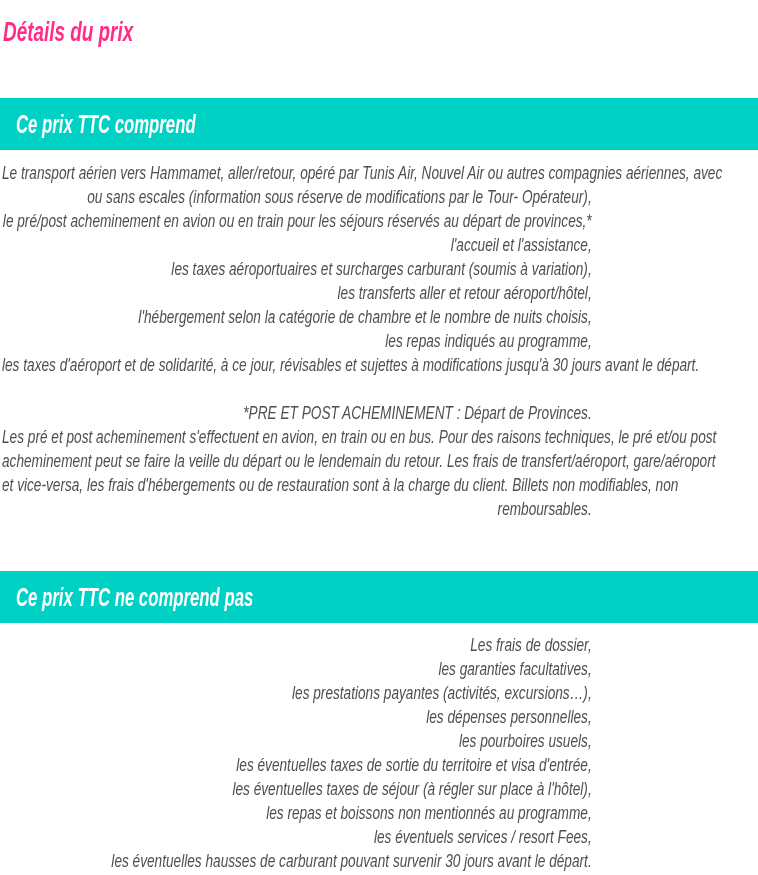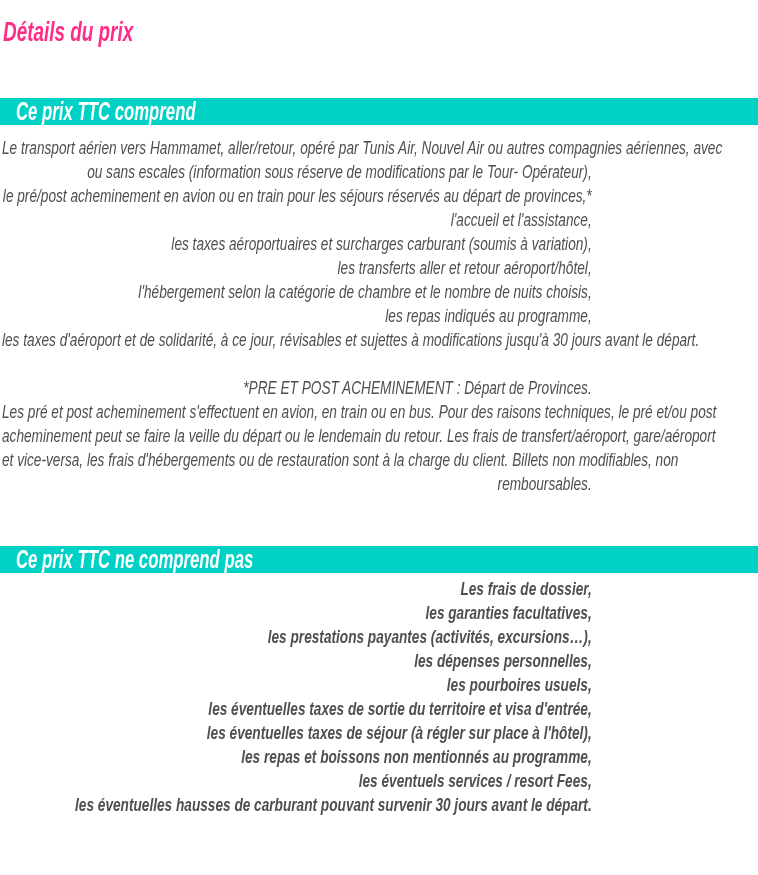--- a/index.html
+++ b/index.html
@@ -19,21 +19,21 @@
     font-size: 27px;
     line-height: 31px;
     font-weight: bold;
     font-style: italic;
     white-space: nowrap;
     transform: scaleX(0.70);
     transform-origin: left center;
   }
   .banner {
     margin-top: 50px;
-    height: 27px;
+    height: 52px;
     width: 758px;
     background: #00d1c5;
     display: flex;
     align-items: center;
   }
   .banner-heading {
     margin-left: 16px;
     color: #ffffff;
     font-size: 25px;
     font-weight: bold;
@@ -43,22 +43,21 @@
     transform-origin: left center;
   }
   .text-block {
     margin-left: 2px;
     text-align: right;
   }
   .text-block.first {
     margin-top: 11px;
   }
   .text-block.second {
-    margin-top: 4px;
-    font-weight: bold;
+    margin-top: 10px;
   }
   .tline {
     height: 24px;
     line-height: 24px;
     font-size: 17.5px;
     font-style: italic;
     color: #4f4f51;
     white-space: nowrap;
     transform: scaleX(0.78);
     transform-origin: left center;

